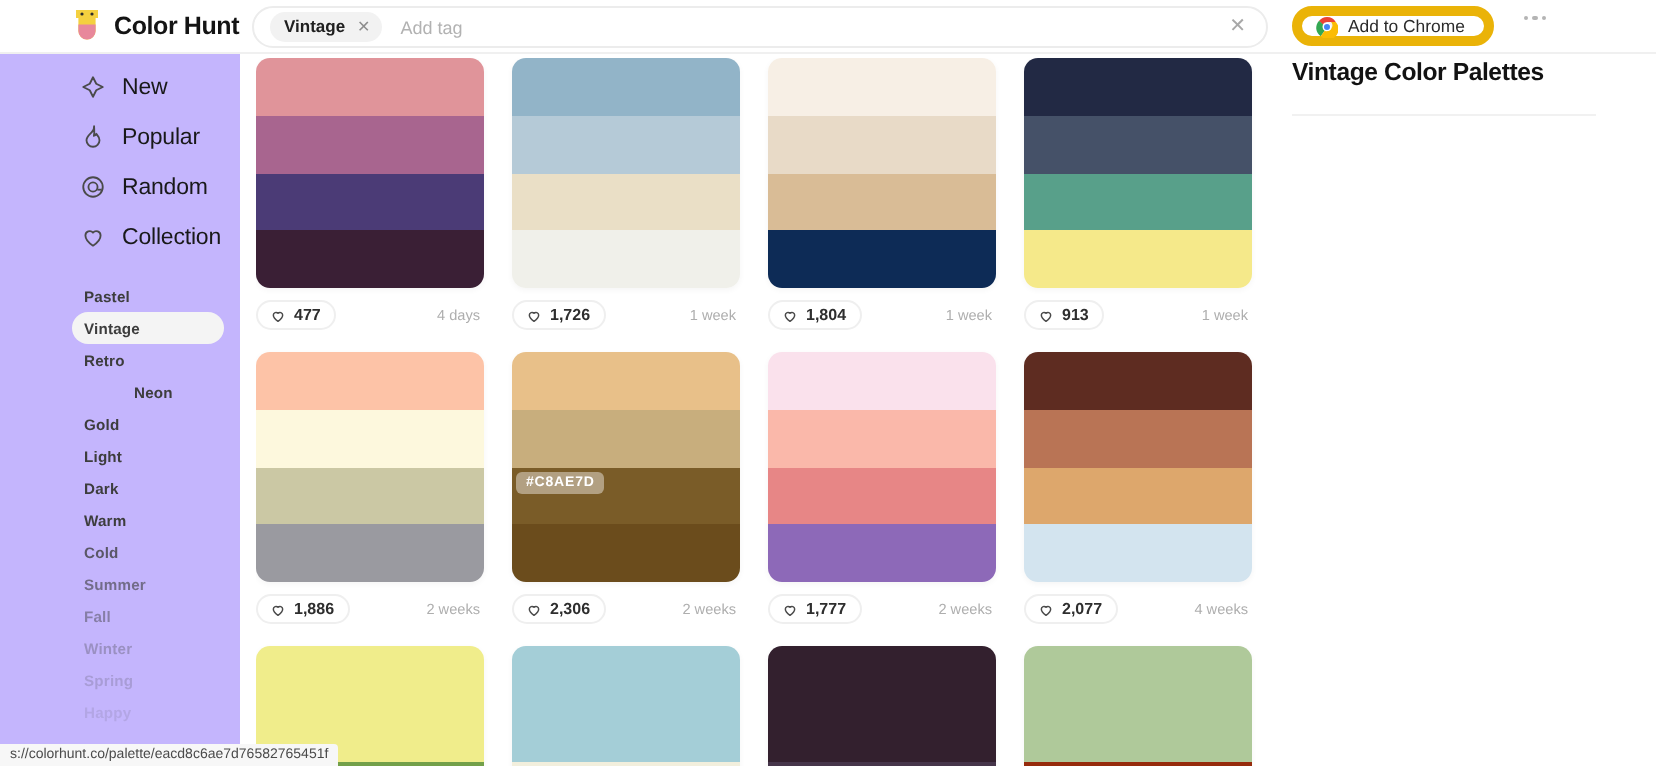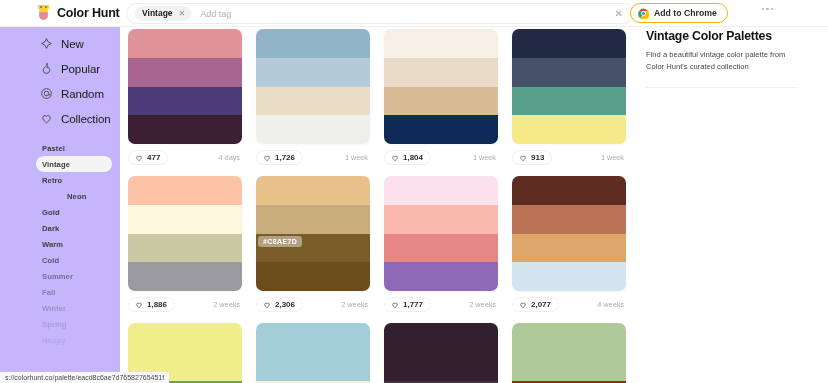--- a/index.html
+++ b/index.html
@@ -45,26 +45,25 @@
     font-family: "Liberation Sans", sans-serif;
     font-size: 9px; color: #3a3a3a; margin-left: 9px; width: 300px; height: 15px;
   }
   .addtag::placeholder { color: #b2b2b2; }
   .clearall {
     margin-left: auto; font-size: 10px; color: #a8a8a8; cursor: pointer;
     line-height: 1; padding-right: 2px;
   }
 
   .chrome-btn {
-    position: absolute; left: 630px; top: 3px;
+    position: absolute; left: 646px; top: 3px;
     height: 20px; display: flex; align-items: center; gap: 5px;
     padding: 0 10px 0 7px;
-    border: 1px solid #eab308; border-radius: 10px; background: #fff;
+    border: 5px solid #eab308; border-radius: 10px; background: #fff;
     cursor: pointer;
-    font-weight: bold;
   }
   .chrome-btn .lbl { font-size: 8.7px; color: #2b2b2b; white-space: nowrap; }
   .kebab {
     position: absolute; left: 762px; top: 8px;
     display: flex; gap: 2px; align-items: center; cursor: pointer;
   }
   .kebab i { width: 2.4px; height: 2.4px; border-radius: 50%; background: #b4b4b4; display:block; }
 
   
   .sidebar { position: absolute; left: 0; top: 27px; width: 120px; height: 356px; background: #c4b5fd; }
@@ -205,20 +204,21 @@
         </svg>
         <span class="lbl">Collection</span>
       </div>
     </div>
     <div class="taglist">
         <div class="tagitem" style="opacity: 1;">Pastel</div>
         <div class="tagitem active" style="opacity: 1;">Vintage</div>
         <div class="tagitem" style="opacity: 1;">Retro</div>
         <div class="tagitem" style="opacity: 1; margin-left: 25px;">Neon</div>
         <div class="tagitem" style="opacity: 1;">Gold</div>
+        <div class="tagitem" style="opacity: 1;">Light</div>
         <div class="tagitem" style="opacity: 1;">Dark</div>
         <div class="tagitem" style="opacity: 1;">Warm</div>
         <div class="tagitem" style="opacity: 0.78;">Cold</div>
         <div class="tagitem" style="opacity: 0.6;">Summer</div>
         <div class="tagitem" style="opacity: 0.45;">Fall</div>
         <div class="tagitem" style="opacity: 0.3;">Winter</div>
         <div class="tagitem" style="opacity: 0.2;">Spring</div>
         <div class="tagitem" style="opacity: 0.12;">Happy</div>
       </div>
   </div>
@@ -392,19 +392,18 @@
             <span style="background: rgb(175, 201, 154);"></span>
             <span style="background: rgb(175, 201, 154);"></span>
             <span style="background: rgb(150, 43, 12);"></span>
           </div>
         </div>
       </div>
     </div>
 
   <div class="rightpanel">
     <div class="rp-title">Vintage Color Palettes</div>
-    <div class="rp-desc">Find a beautiful vintage color palette from Color Hunt's curated collection</div>
     <div class="rp-divider"></div>
   </div>
 
   <div class="statusbar">s://colorhunt.co/palette/eacd8c6ae7d76582765451f</div>
 
 </div>
 
 </body></html>

